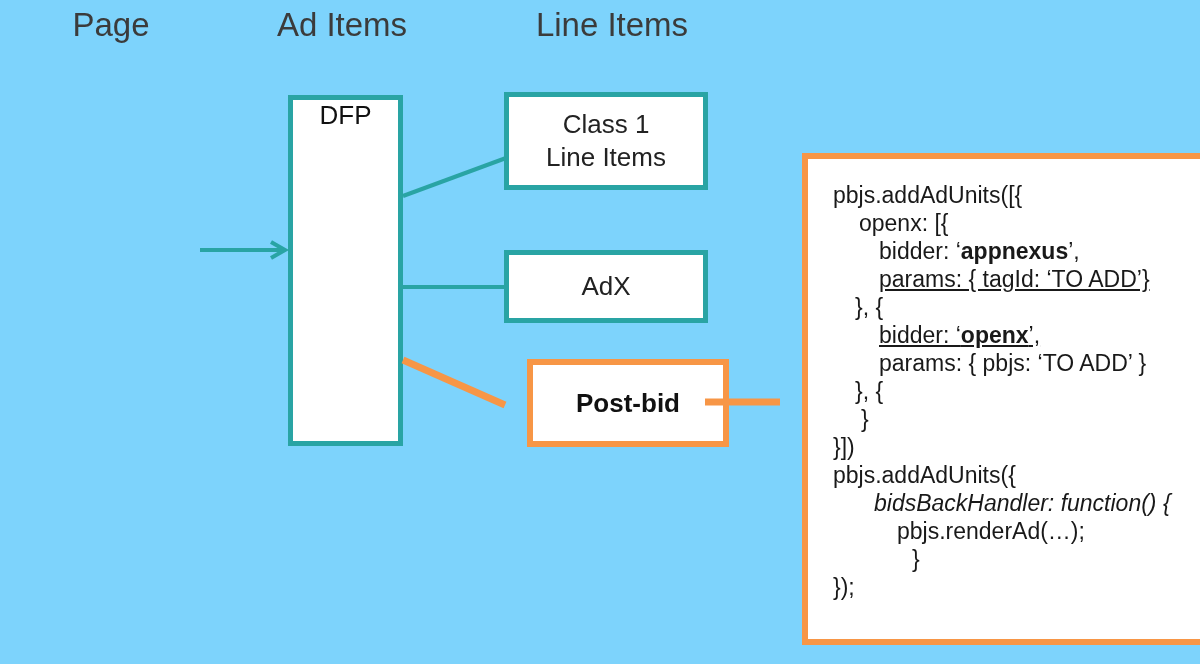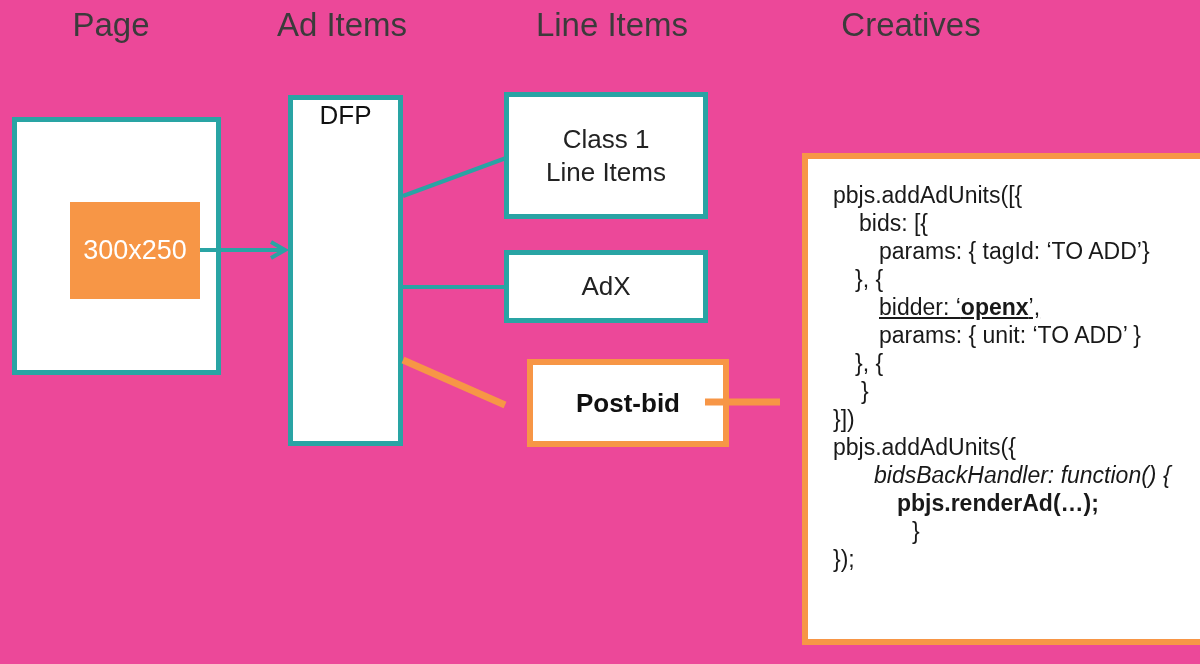--- a/index.html
+++ b/index.html
@@ -1,20 +1,20 @@
 <!DOCTYPE html>
 <html><head>
 <meta charset="utf-8">
 <style>
   html, body { margin: 0; padding: 0; background: #ffffff; }
   #canvas {
     position: relative;
     width: 1200px;
     height: 664px;
-    background: #ec4899;
+    background: #7dd3fc;
     font-family: "Liberation Sans", sans-serif;
     overflow: hidden;
   }
   .hdr {
     position: absolute;
     top: 6px;
     transform: translateX(-50%);
     font-size: 33px;
     line-height: 38px;
     color: #3b3b3b;
@@ -37,21 +37,21 @@
   #ad-slot {
     position: absolute; left: 53px; top: 80px; width: 130px; height: 97px;
     background: #f79646; color: #ffffff; font-size: 27px;
     display: flex; align-items: center; justify-content: center;
   }
   #dfp-box {
     left: 288px; top: 95px; width: 115px; height: 351px;
     font-size: 26px; color: #111111;
     display: flex; justify-content: center; align-items: flex-start;
   }
-  #class1-box  { left: 504px; top: 92px;  width: 204px; height: 127px; font-size: 26px; line-height: 33px; color: #222222; flex-direction: column; }
+  #class1-box  { left: 504px; top: 92px;  width: 204px; height: 98px; font-size: 26px; line-height: 33px; color: #222222; flex-direction: column; }
   #adx-box     { left: 504px; top: 250px; width: 204px; height: 73px;  font-size: 26px; color: #222222; }
   #postbid-box { left: 503px; top: 359px; width: 202px; height: 88px;  font-size: 26px; font-weight: 700; color: #111111; }
   #creatives-box {
     left: 778px; top: 153px; width: 412px; height: 492px;
     padding: 22px 8px 0 25px;
   }
   .code-line {
     font-size: 23px;
     line-height: 28px;
     color: #191919;
@@ -65,27 +65,21 @@
   }
 </style>
 </head>
 <body>
 
 <div id="canvas">
 
   <div class="hdr" style="left:111px">Page</div>
   <div class="hdr" style="left:342px">Ad Items</div>
   <div class="hdr" style="left:612px">Line Items</div>
-  <div class="hdr" style="left:911px">Creatives</div>
 
-  <div class="box teal-border" id="page-box">
-    <div id="ad-slot">
-      <span>300x250</span>
-    </div>
-  </div>
 
   <div class="box teal-border" id="dfp-box">
     <span>DFP</span>
   </div>
 
   <div class="box teal-border flex-center" id="class1-box">
     <div>Class 1</div>
     <div>Line Items</div>
   </div>
 
@@ -93,31 +87,32 @@
     <span>AdX</span>
   </div>
 
   <div class="box orange-border flex-center" id="postbid-box">
     <span>Post-bid</span>
   </div>
 
   <div class="box orange-border" id="creatives-box">
     <div id="code-block">
         <div class="code-line" style="padding-left: 0px;"><span>pbjs.addAdUnits([{</span></div>
-        <div class="code-line" style="padding-left: 26px;"><span>bids: [{</span></div>
-        <div class="code-line" style="padding-left: 46px;"><span>params: { tagId: ‘TO ADD’}</span></div>
+        <div class="code-line" style="padding-left: 26px;"><span>openx: [{</span></div>
+        <div class="code-line" style="padding-left: 46px;"><span>bidder: ‘</span><b>appnexus</b><span>’,</span></div>
+        <div class="code-line" style="padding-left: 46px; text-decoration: underline;"><span>params: { tagId: ‘TO ADD’}</span></div>
         <div class="code-line" style="padding-left: 22px;"><span>}, {</span></div>
         <div class="code-line" style="padding-left: 46px; text-decoration: underline;"><span>bidder: ‘</span><b>openx</b><span>’,</span></div>
-        <div class="code-line" style="padding-left: 46px;"><span>params: { unit: ‘TO ADD’ }</span></div>
+        <div class="code-line" style="padding-left: 46px;"><span>params: { pbjs: ‘TO ADD’ }</span></div>
         <div class="code-line" style="padding-left: 22px;"><span>}, {</span></div>
         <div class="code-line" style="padding-left: 28px;"><span>}</span></div>
         <div class="code-line" style="padding-left: 0px;"><span>}])</span></div>
         <div class="code-line" style="padding-left: 0px;"><span>pbjs.addAdUnits({</span></div>
         <div class="code-line" style="padding-left: 41px; font-style: italic;"><span>bidsBackHandler: function() {</span></div>
-        <div class="code-line" style="padding-left: 64px; font-weight: bold;"><span>pbjs.renderAd(…);</span></div>
+        <div class="code-line" style="padding-left: 64px;"><span>pbjs.renderAd(…);</span></div>
         <div class="code-line" style="padding-left: 79px;"><span>}</span></div>
         <div class="code-line" style="padding-left: 0px;"><span>});</span></div>
       </div>
   </div>
 
   <svg id="connectors" viewBox="0 0 1200 664" xmlns="http://www.w3.org/2000/svg">
     <line x1="200" y1="250" x2="282" y2="250" stroke="#29a4a4" stroke-width="4"></line>
     <polyline points="271,242 285,250 271,258" fill="none" stroke="#29a4a4" stroke-width="4"></polyline>
     <line x1="403" y1="196" x2="506" y2="158" stroke="#29a4a4" stroke-width="4"></line>
     <line x1="403" y1="287" x2="506" y2="287" stroke="#29a4a4" stroke-width="4"></line>

